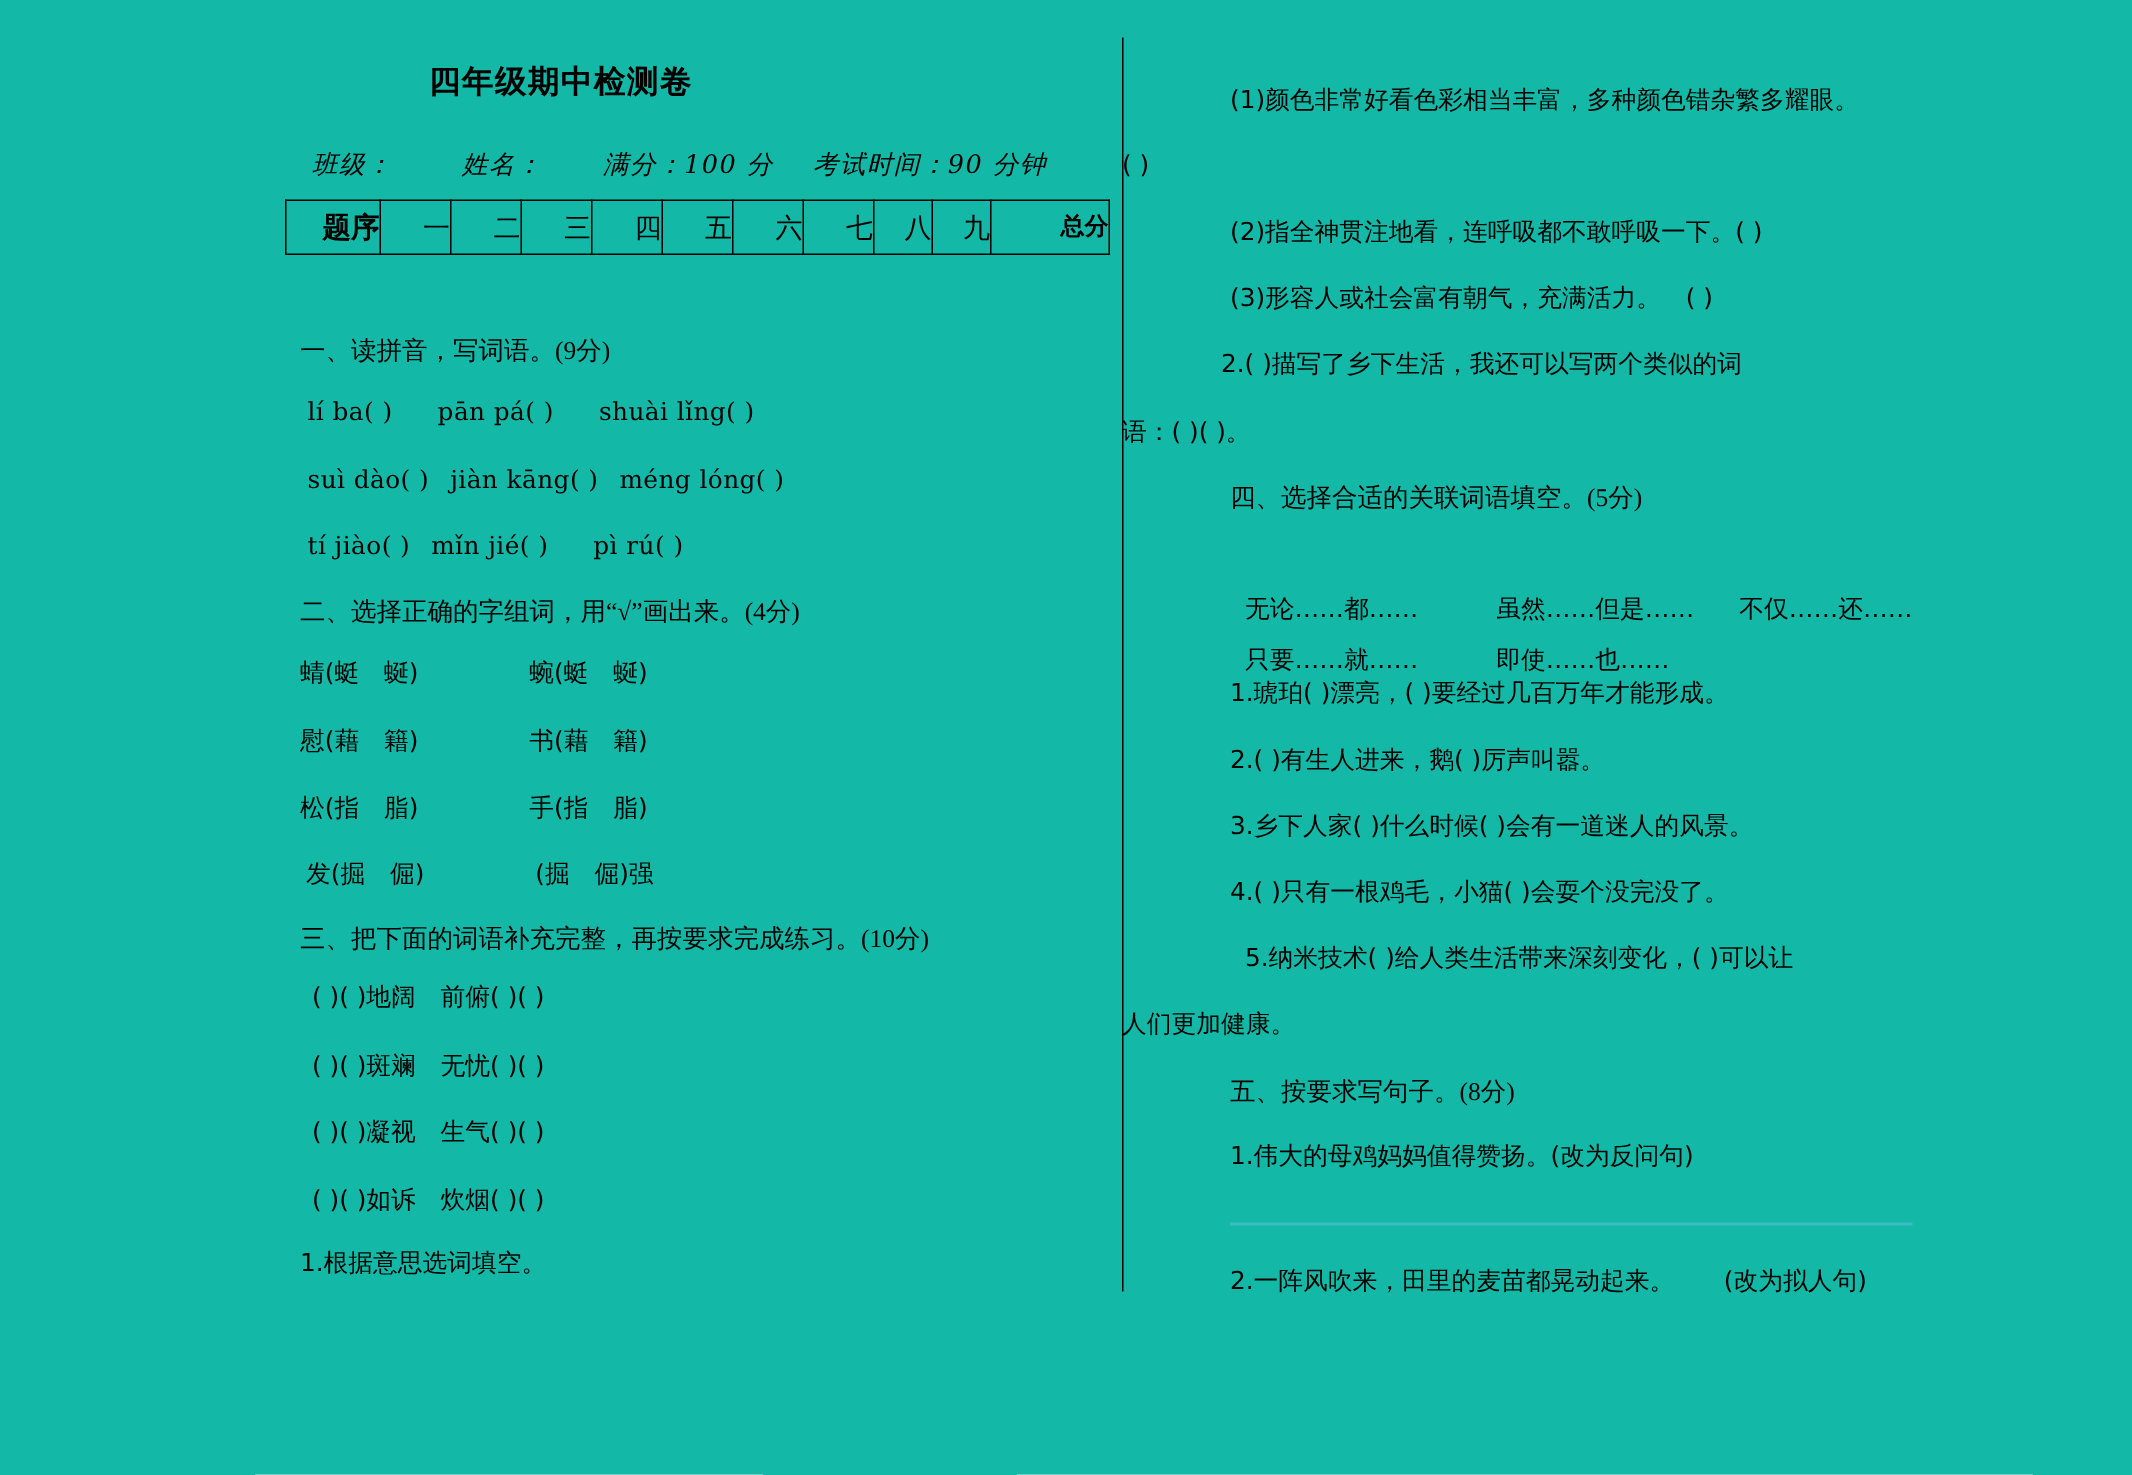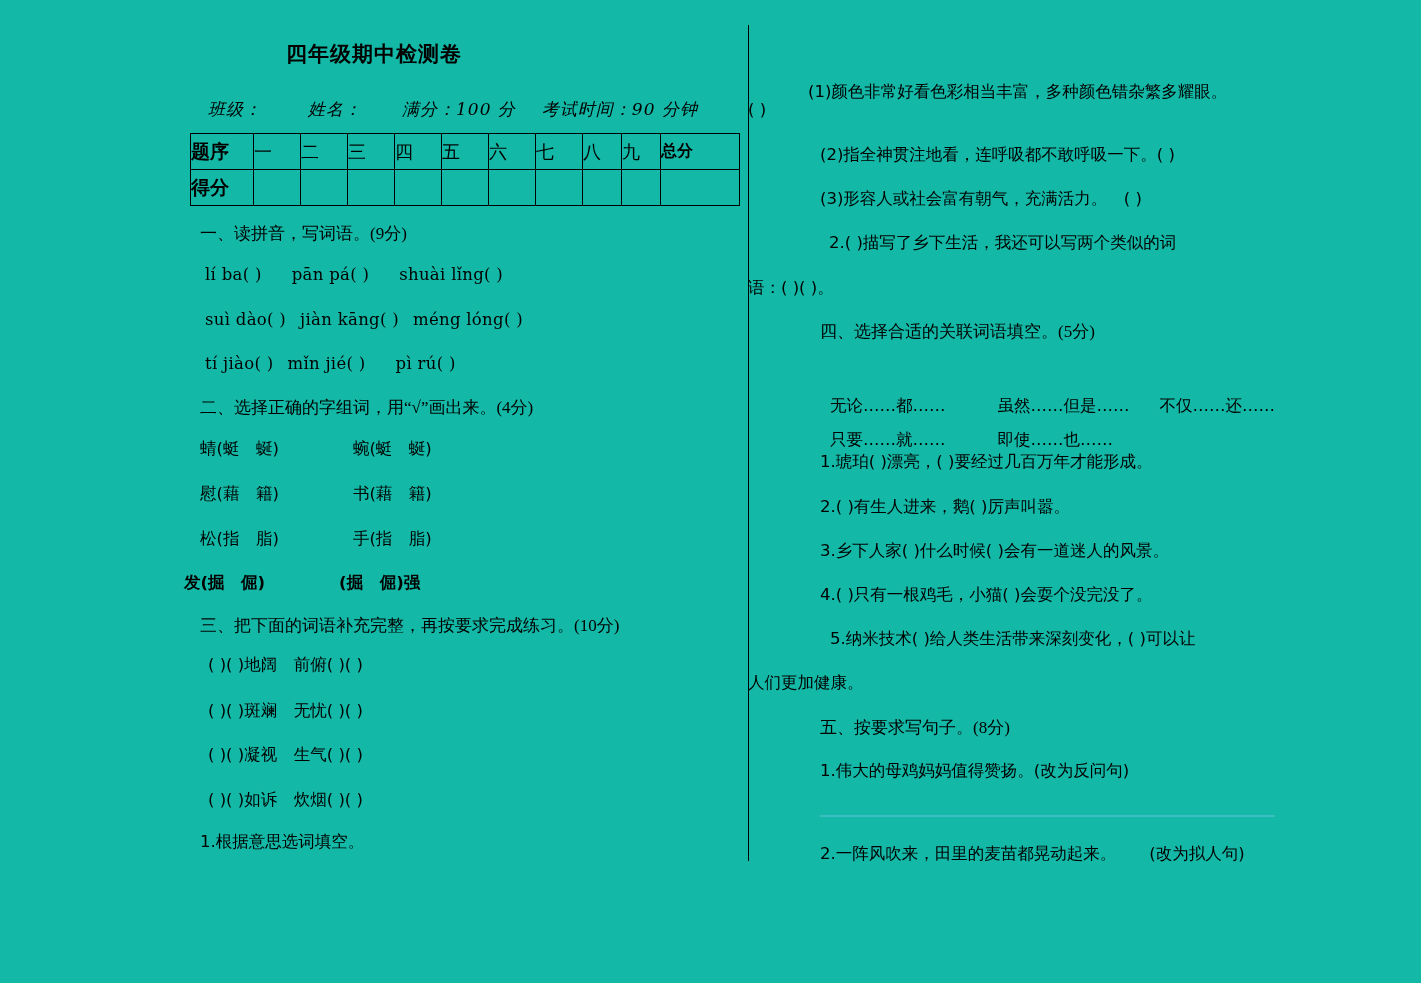--- a/index.html
+++ b/index.html
@@ -76,21 +76,21 @@
   #score-table {
     position: absolute;
     left: 190px; top: 133px;
     border-collapse: collapse;
     table-layout: fixed;
     width: 525px;
   }
   #score-table td {
     border: 1.4px solid #000;
     height: 35px;
-    text-align: left;
+    text-align: right;
     vertical-align: middle;
     font-size: 18px;
     font-family: Liberation Serif, serif;
     padding: 0;
   }
   #score-table td.rowhead {
     font-weight: bold;
     width: 62px;
     font-size: 19px;
   }
@@ -152,33 +152,20 @@
         <td class="num">二</td>
         <td class="num">三</td>
         <td class="num">四</td>
         <td class="num">五</td>
         <td class="num">六</td>
         <td class="num">七</td>
         <td class="narrow">八</td>
         <td class="narrow">九</td>
         <td class="total">总分</td>
       </tr>
-      <tr>
-        <td class="rowhead">得分</td>
-        <td class="num"></td>
-        <td class="num"></td>
-        <td class="num"></td>
-        <td class="num"></td>
-        <td class="num"></td>
-        <td class="num"></td>
-        <td class="num"></td>
-        <td class="narrow"></td>
-        <td class="narrow"></td>
-        <td class="total"></td>
-      </tr>
     </tbody>
       </table>
 
     <div class="abs q-head" style="left:200px; top:222px;">一、读拼音，写词语。(9分)</div>
 
     <div class="abs pin-line" style="left:205px; top:265px;">
       <span>lí ba</span><span>(          )</span><span class="sp-m"></span><span>pān pá</span><span>(          )</span><span class="sp-m"></span><span>shuài lǐng</span><span>(          )</span>
     </div>
 
     <div class="abs pin-line" style="left:205px; top:310px;">
@@ -193,43 +180,43 @@
 
     <div class="abs q-line" style="left:200px; top:438px;">
       <span>蜻(蜓　蜒)</span><span class="sp-xl"></span><span>蜿(蜓　蜒)</span>
     </div>
     <div class="abs q-line" style="left:200px; top:483px;">
       <span>慰(藉　籍)</span><span class="sp-xl"></span><span>书(藉　籍)</span>
     </div>
     <div class="abs q-line" style="left:200px; top:528px;">
       <span>松(指　脂)</span><span class="sp-xl"></span><span>手(指　脂)</span>
     </div>
-    <div class="abs q-line" style="left:184px; top:572px;font-weight:bold;">
+    <div class="abs q-line" style="left:204px; top:572px;">
       <span>发(掘　倔)</span><span class="sp-xl"></span><span>(掘　倔)强</span>
     </div>
 
     <div class="abs q-head" style="left:200px; top:614px;">三、把下面的词语补充完整，再按要求完成练习。(10分)</div>
 
     <div class="abs q-line" style="left:208px; top:654px;">(      )(       )地阔　前俯(       )(       )</div>
     <div class="abs q-line" style="left:208px; top:700px;">(      )(       )斑斓　无忧(       )(       )</div>
     <div class="abs q-line" style="left:208px; top:744px;">(      )(       )凝视　生气(       )(       )</div>
     <div class="abs q-line" style="left:208px; top:789px;">(      )(       )如诉　炊烟(       )(       )</div>
 
     <div class="abs q-line" style="left:200px; top:831px;">1.根据意思选词填空。</div>
   </div>
 
   <div class="col" id="col-right">
 
-    <div class="abs q-line" style="left:60px; top:56px;margin-top:25px;">(1)颜色非常好看色彩相当丰富，多种颜色错杂繁多耀眼。</div>
+    <div class="abs q-line" style="left:72px; top:56px;">(1)颜色非常好看色彩相当丰富，多种颜色错杂繁多耀眼。</div>
     <div class="abs q-line" style="left:0px; top:100px;">(                )</div>
 
     <div class="abs q-line" style="left:72px; top:144px;">(2)指全神贯注地看，连呼吸都不敢呼吸一下。(                    )</div>
     <div class="abs q-line" style="left:72px; top:188px;">(3)形容人或社会富有朝气，充满活力。　(                )</div>
 
-    <div class="abs q-line" style="left:81px; top:232px;">2.(                )描写了乡下生活，我还可以写两个类似的词</div>
+    <div class="abs q-line" style="left:66px; top:232px;">2.(                )描写了乡下生活，我还可以写两个类似的词</div>
     <div class="abs q-line" style="left:0px; top:277px;">语：(              )(                )。</div>
 
     <div class="abs q-head" style="left:72px; top:320px;">四、选择合适的关联词语填空。(5分)</div>
 
     <div class="abs q-line" style="left:82px; top:363px;margin-top:32px;">
       <span>无论……都……</span><span class="sp-l"></span><span>虽然……但是……</span><span class="sp-m"></span><span>不仅……还……</span>
     </div>
     <div class="abs q-line" style="left:82px; top:429px;text-align:center;">
       <span>只要……就……</span><span class="sp-l"></span><span>即使……也……</span>
     </div>

